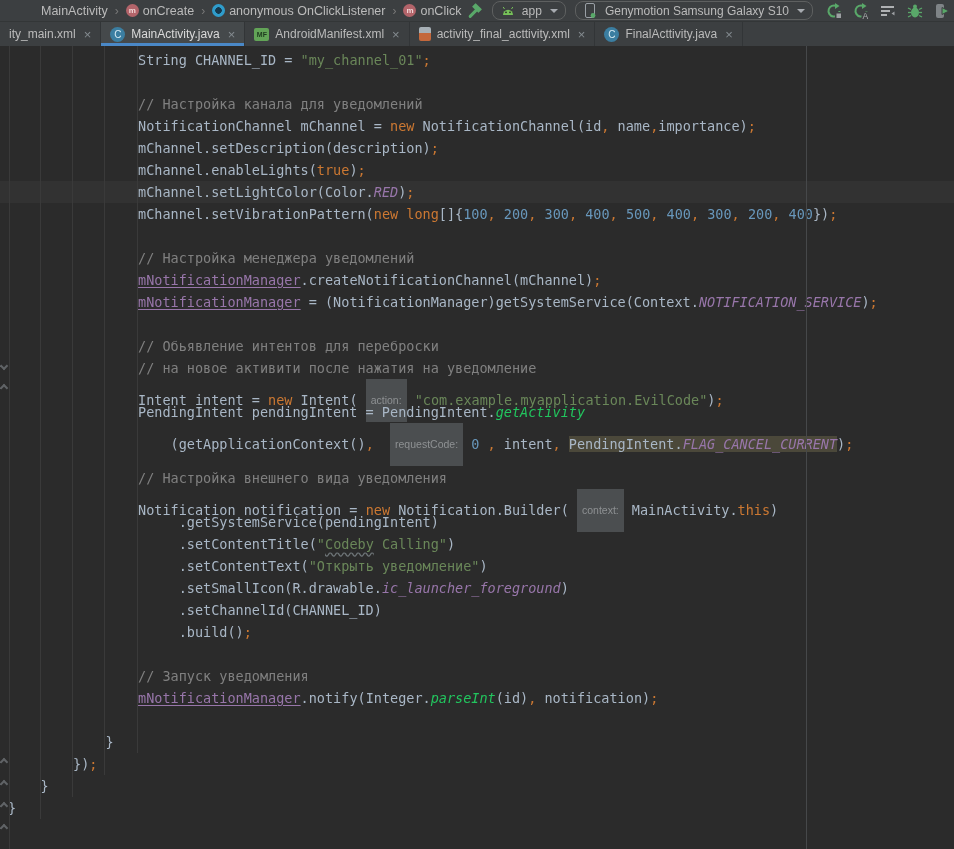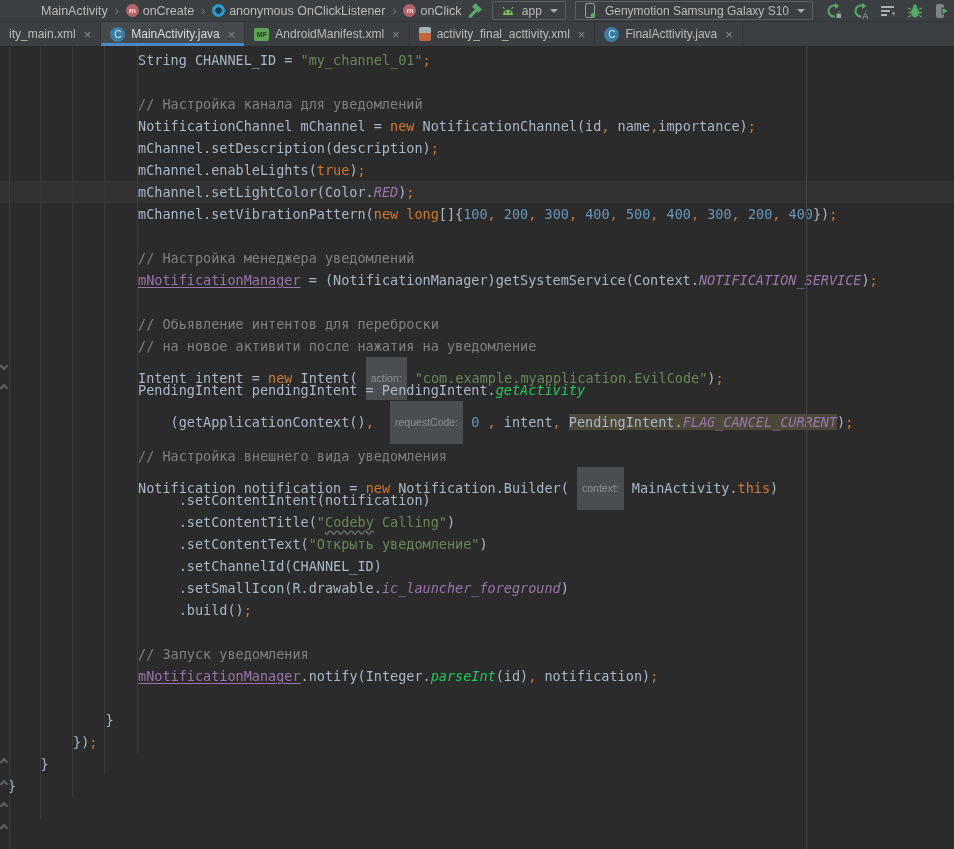--- a/index.html
+++ b/index.html
@@ -15,21 +15,21 @@
   .bc-item { display: inline-flex; align-items: center; gap: 4px; color: #BBBBBB; font-size: 12.5px; cursor: default; }
   .bc-sep { color: #787878; margin: 0 7px; font-size: 12px; }
   .ic-method { display:inline-block; width:13px; height:13px; border-radius:50%; background:#B3646A;
                color:#F2D9D9; font: bold 8px/13px "Liberation Sans", sans-serif; text-align:center; }
   .ic-anon   { display:inline-block; width:13px; height:13px; border-radius:50%;
                background: radial-gradient(circle at 50% 50%, #16394E 0 3px, #2F9CCB 3.5px); }
   .toolbar { display: flex; align-items: center; gap: 9px; }
   .tbicon { display: inline-flex; width: 16px; height: 16px; align-items: center; justify-content: center; }
   .combo {
     display: inline-flex; align-items: center; gap: 6px; height: 19px;
-    border: 1px solid #5E6060; border-radius: 1px; padding: 0 7px;
+    border: 1px solid #5E6060; border-radius: 8px; padding: 0 7px;
     color: #BBBBBB; font-size: 12px; background: #3C3F41;
   }
   .caret { width: 0; height: 0; border-left: 4px solid transparent; border-right: 4px solid transparent; border-top: 4px solid #A7ABB0; margin-left: 2px; }
   .tb-actions { display: inline-flex; align-items: center; gap: 11px; margin-left: 4px; }
 
   
   .tabbar { height: 24px; background: #3C3F41; display: flex; align-items: stretch; }
   .tab {
     display: inline-flex; align-items: center; gap: 6px; padding: 0 9px;
     color: #BBBBBB; font-size: 12px; border-right: 1px solid #323537; cursor: default;
@@ -219,35 +219,36 @@
       <div class="line"><span class="t">                String CHANNEL_ID = </span><span class="s">"my_channel_01"</span><span class="k">;</span></div>
       <div class="line"></div>
       <div class="line"><span class="c">                // Настройка канала для уведомлений</span></div>
       <div class="line"><span class="t">                NotificationChannel mChannel = </span><span class="k">new</span><span class="t"> NotificationChannel(id</span><span class="k">,</span><span class="t"> name</span><span class="k">,</span><span class="t">importance)</span><span class="k">;</span></div>
       <div class="line"><span class="t">                mChannel.setDescription(description)</span><span class="k">;</span></div>
       <div class="line"><span class="t">                mChannel.enableLights(</span><span class="k">true</span><span class="t">)</span><span class="k">;</span></div>
       <div class="line cur"><span class="t">                mChannel.setLightColor(Color.</span><span class="sf">RED</span><span class="t">)</span><span class="k">;</span></div>
       <div class="line"><span class="t">                mChannel.setVibrationPattern(</span><span class="k">new</span><span class="t"> </span><span class="k">long</span><span class="t">[]{</span><span class="n">100</span><span class="k">,</span><span class="t"> </span><span class="n">200</span><span class="k">,</span><span class="t"> </span><span class="n">300</span><span class="k">,</span><span class="t"> </span><span class="n">400</span><span class="k">,</span><span class="t"> </span><span class="n">500</span><span class="k">,</span><span class="t"> </span><span class="n">400</span><span class="k">,</span><span class="t"> </span><span class="n">300</span><span class="k">,</span><span class="t"> </span><span class="n">200</span><span class="k">,</span><span class="t"> </span><span class="n">400</span><span class="t">})</span><span class="k">;</span></div>
       <div class="line"></div>
       <div class="line"><span class="c">                // Настройка менеджера уведомлений</span></div>
+      <div class="line"><span class="t">                </span><span class="f">mNotificationManager</span><span class="t">.createNotificationChannel(mChannel)</span><span class="k">;</span></div>
       <div class="line"><span class="t">                </span><span class="f">mNotificationManager</span><span class="t"> = (NotificationManager)getSystemService(Context.</span><span class="sf">NOTIFICATION_SERVICE</span><span class="t">)</span><span class="k">;</span></div>
       <div class="line"></div>
       <div class="line"><span class="c">                // Обьявление интентов для переброски</span></div>
       <div class="line"><span class="c">                // на новое активити после нажатия на уведомление</span></div>
       <div class="line"><span class="t">                Intent intent = </span><span class="k">new</span><span class="t"> Intent( </span><span class="hint">action:</span><span class="t"> </span><span class="s">"com.example.myapplication.EvilCode"</span><span class="t">)</span><span class="k">;</span></div>
       <div class="line"><span class="t">                PendingIntent pendingIntent = PendingIntent.</span><span class="sm">getActivity</span></div>
       <div class="line"><span class="t">                    (getApplicationContext()</span><span class="k">,</span><span class="t">  </span><span class="hint">requestCode:</span><span class="t"> </span><span class="n">0</span><span class="t"> </span><span class="k">,</span><span class="t"> intent</span><span class="k">,</span><span class="t"> </span><span class="t hl">PendingIntent.</span><span class="sf hl">FLAG_CANCEL_CURRENT</span><span class="t">)</span><span class="k">;</span></div>
       <div class="line"></div>
       <div class="line"><span class="c">                // Настройка внешнего вида уведомления</span></div>
       <div class="line"><span class="t">                Notification notification = </span><span class="k">new</span><span class="t"> Notification.Builder( </span><span class="hint">context:</span><span class="t"> MainActivity.</span><span class="k">this</span><span class="t">)</span></div>
-      <div class="line"><span class="t">                     .setContentIntent(notification)</span></div>
+      <div class="line"><span class="t">                     .getSystemService(pendingIntent)</span></div>
       <div class="line"><span class="t">                     .setContentTitle(</span><span class="s">"</span><span class="s wavy">Codeby</span><span class="s"> Calling"</span><span class="t">)</span></div>
       <div class="line"><span class="t">                     .setContentText(</span><span class="s">"Открыть уведомление"</span><span class="t">)</span></div>
+      <div class="line"><span class="t">                     .setSmallIcon(R.drawable.</span><span class="sf">ic_launcher_foreground</span><span class="t">)</span></div>
       <div class="line"><span class="t">                     .setChannelId(CHANNEL_ID)</span></div>
-      <div class="line"><span class="t">                     .setSmallIcon(R.drawable.</span><span class="sf">ic_launcher_foreground</span><span class="t">)</span></div>
       <div class="line"><span class="t">                     .build()</span><span class="k">;</span></div>
       <div class="line"></div>
       <div class="line"><span class="c">                // Запуск уведомления</span></div>
       <div class="line"><span class="t">                </span><span class="f">mNotificationManager</span><span class="t">.notify(Integer.</span><span class="sm">parseInt</span><span class="t">(id)</span><span class="k">,</span><span class="t"> notification)</span><span class="k">;</span></div>
       <div class="line"></div>
       <div class="line"><span class="t">            }</span></div>
       <div class="line"><span class="t">        })</span><span class="k">;</span></div>
       <div class="line"><span class="t">    }</span></div>
       <div class="line"><span class="t">}</span></div>
     </div>

